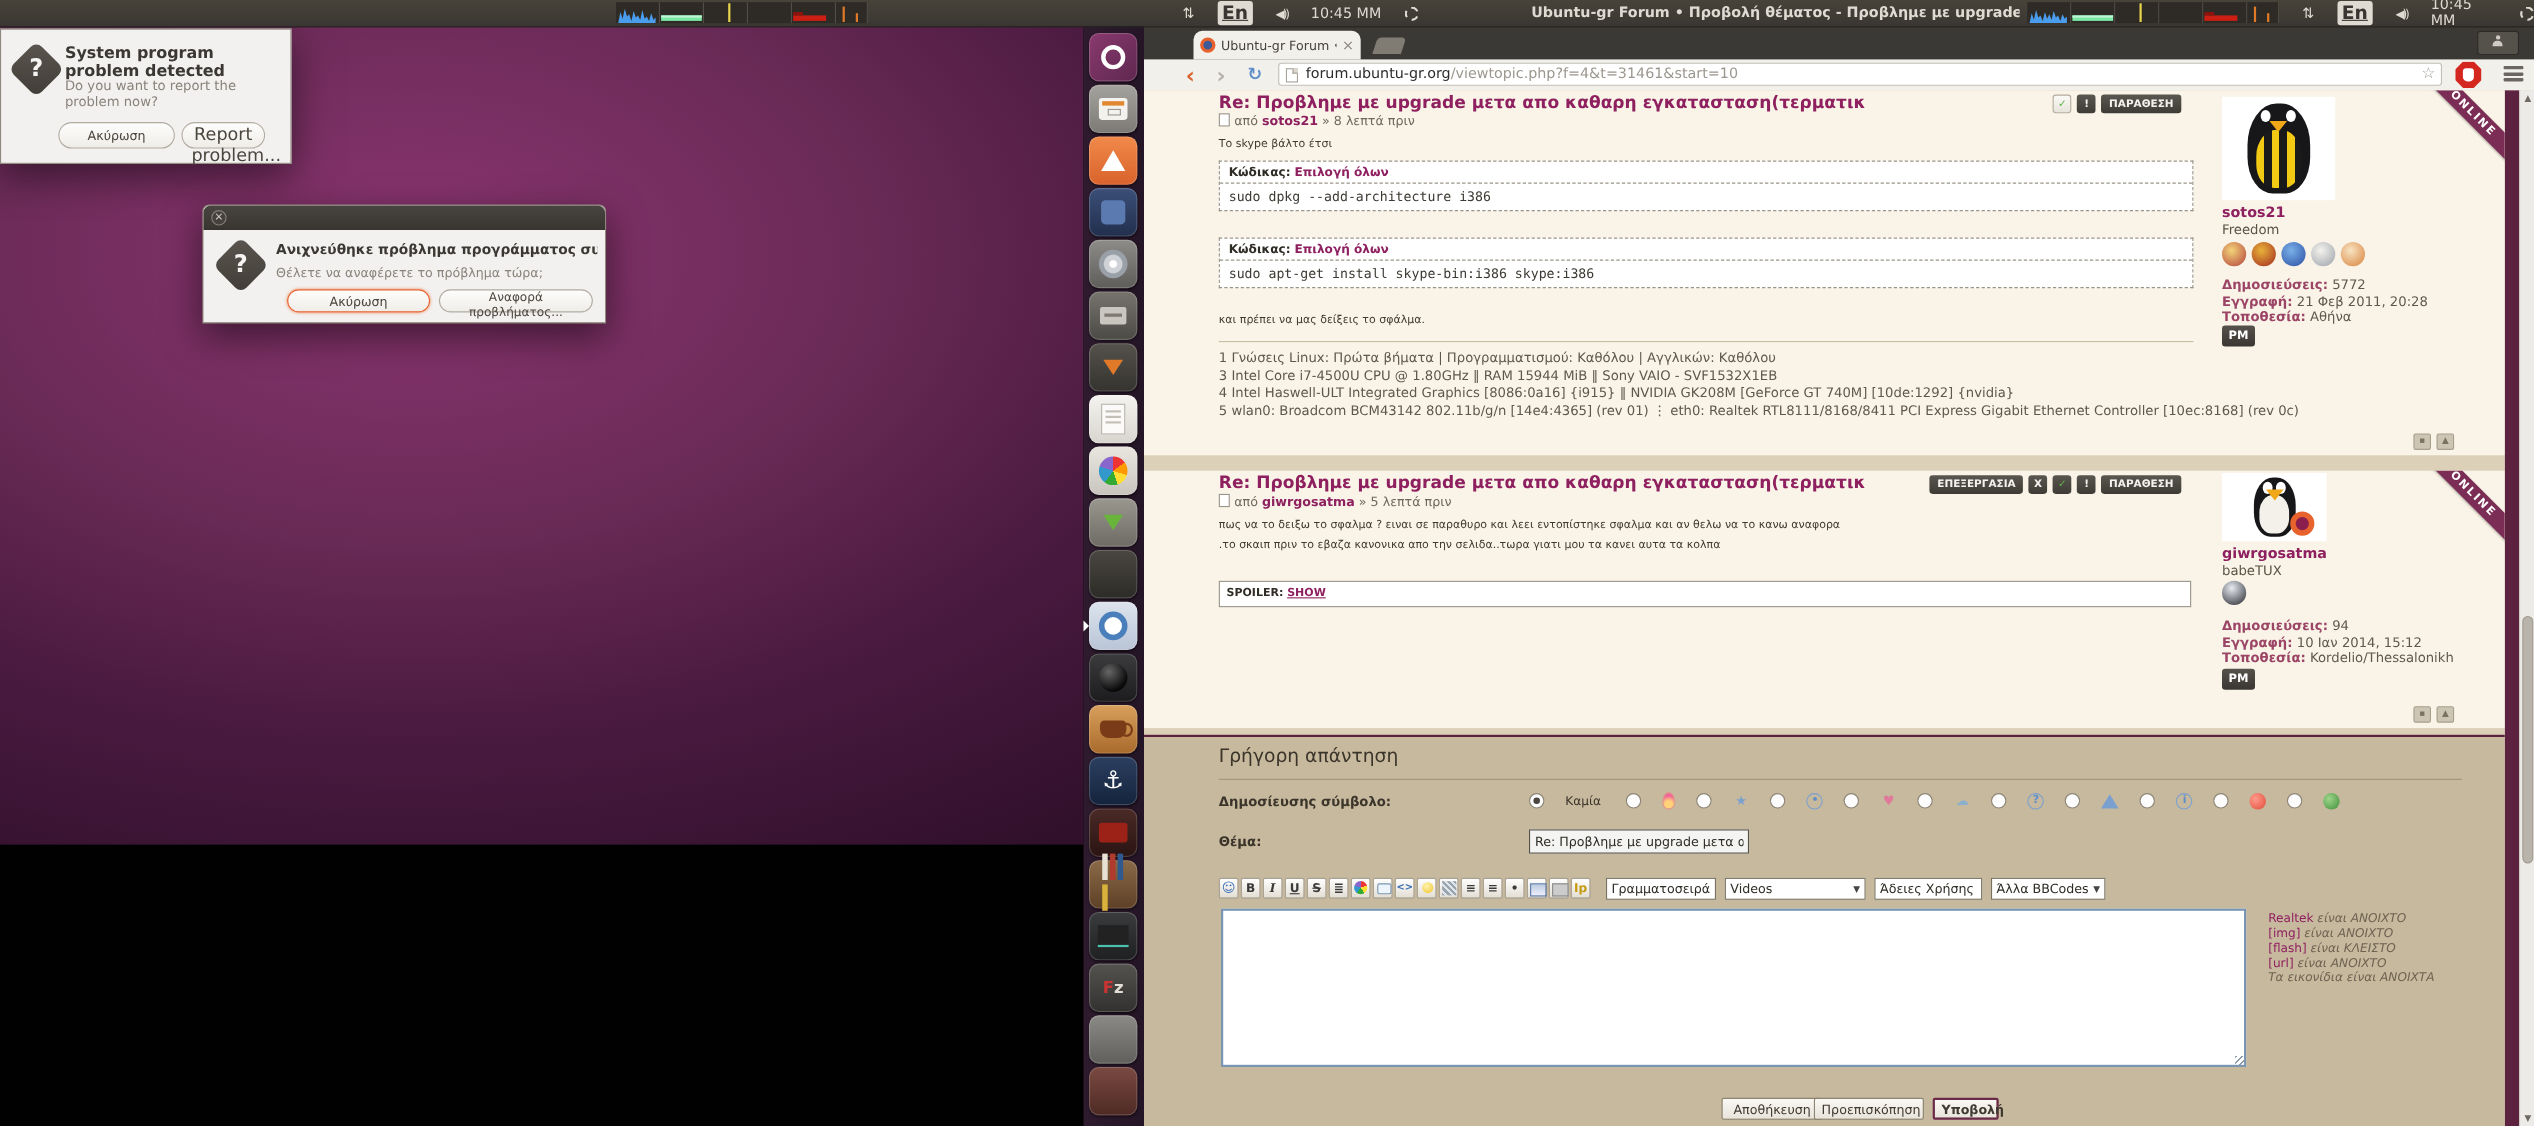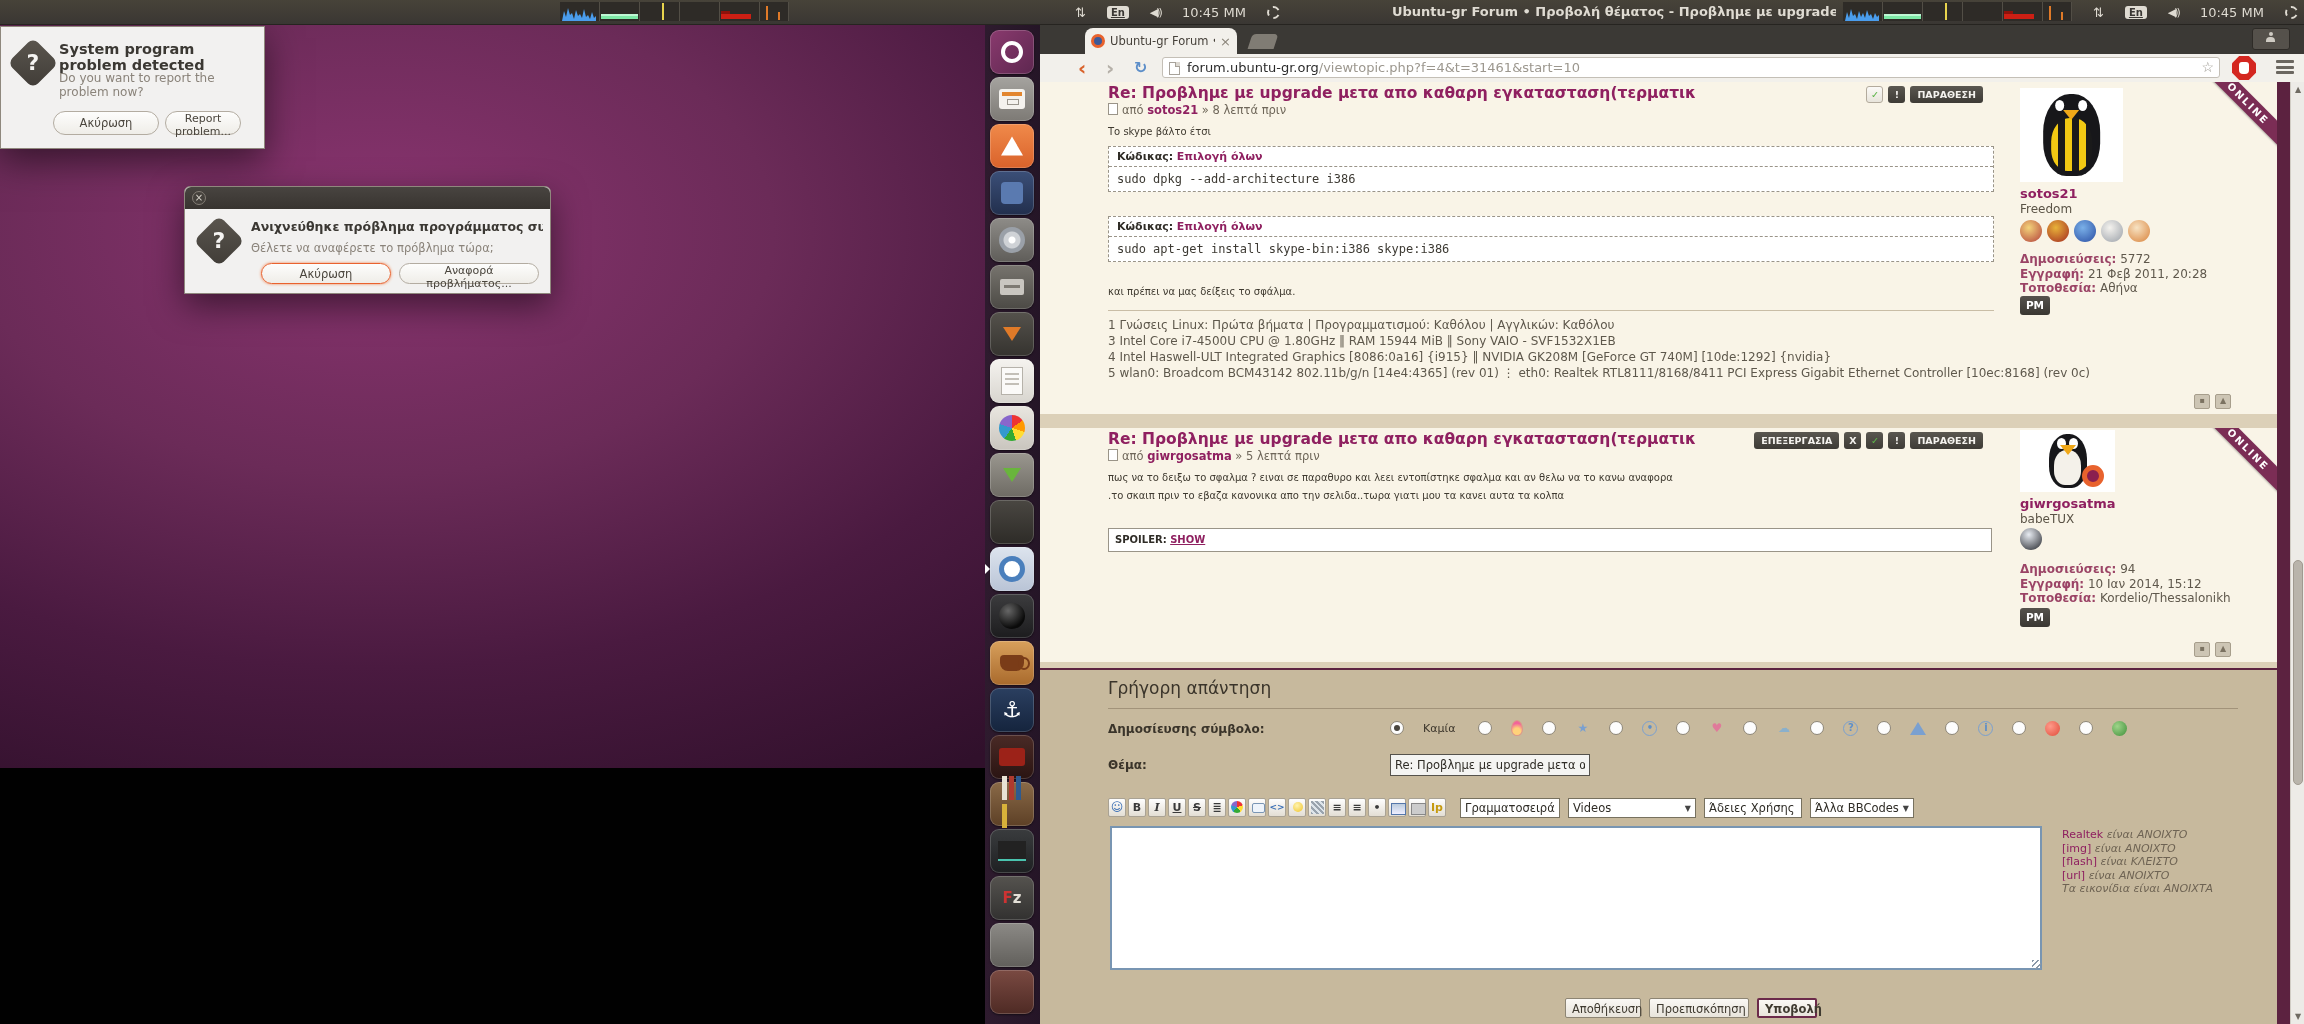--- a/index.html
+++ b/index.html
@@ -15,21 +15,21 @@
   .membar::after{content:"";position:absolute;left:0;right:0;top:0;height:2px;background:#bdf7d4;}
   .swapline{position:absolute;left:22px;top:1px;width:2px;bottom:1px;background:#e8d44d;}
   .netbar{position:absolute;left:1px;bottom:2px;width:30px;height:5px;background:#cc1f14;}
   .netbar::before{content:"";position:absolute;left:0;top:-3px;width:9px;height:3px;background:#8f120b;}
   .ticks{width:28px;}
   .ticks i{position:absolute;bottom:1px;width:2px;background:#e07a28;}
   .ticks i:nth-child(1){left:6px;height:14px;}
   .ticks i:nth-child(2){left:18px;height:8px;}
   .indicators{position:absolute;top:0;height:24px;display:flex;align-items:center;gap:21px;color:#dfdbd2;}
   .ind{font-size:13px;line-height:1;}
-  .kbd{background:#dfdbd2;color:#3a3733;font-size:10px;font-weight:bold;border-radius:3px;padding:1px 4px;text-decoration:underline;}
+  .kbd{background:#dfdbd2;color:#3a3733;font-size:17px;font-weight:bold;border-radius:3px;padding:1px 4px;text-decoration:underline;}
   .clock{font-size:13px;}
   .speaker{letter-spacing:-2px;font-size:11px;}
   .gearwrap{width:13px;height:13px;border:2px dashed #dfdbd2;border-radius:50%;box-sizing:border-box;}
   .wtitle{position:absolute;left:1392px;top:4px;width:444px;height:17px;overflow:hidden;white-space:nowrap;
           color:#dfdbd2;font-size:13px;font-weight:bold;}
 
   
   .desktop{position:absolute;left:0;top:24px;width:985px;height:744px;
     background:radial-gradient(1050px 640px at 38% 28%, #8a3470 0%, #6b2b58 38%, #4a1a40 68%, #30102b 100%);}
   .blackzone{position:absolute;left:0;top:768px;width:985px;height:256px;background:#010101;}
@@ -288,21 +288,21 @@
   <div class="desktop"></div>
   <div class="blackzone"></div>
 
   <div class="dlg" style="left:0;top:26px;width:263px;height:121px;">
     <div class="qdiamond" style="left:14px;top:18px;">
       <span>?</span>
     </div>
     <div class="dtitle" style="left:58px;top:14px;font-size:14.5px;width:200px;">System program problem detected</div>
     <div class="dmsg" style="left:58px;top:44px;font-size:12px;width:200px;">Do you want to report the problem now?</div>
     <button class="gbtn" style="left:52px;top:84px;width:106px;font-size:11.5px;">Ακύρωση</button>
-    <button class="gbtn" style="left:164px;top:84px;width:76px;font-size:11px;text-align:center;">Report problem...</button>
+    <button class="gbtn" style="left:164px;top:84px;width:76px;font-size:16px;text-align:center;">Report problem...</button>
   </div>
 
   <div class="dlg" style="left:184px;top:186px;width:365px;height:106px;border-radius:6px 6px 0 0;">
     <div class="dtbar">
       <span class="dclose"><i style="font-style:normal;">×</i></span>
     </div>
     <div class="qdiamond" style="left:16px;top:36px;">
       <span>?</span>
     </div>
     <div class="dtitle" style="left:66px;top:32px;font-size:12.5px;width:292px;white-space:nowrap;overflow:hidden;">Ανιχνεύθηκε πρόβλημα προγράμματος συστήματος</div>
@@ -613,21 +613,21 @@
         <span class="grip"></span>
 
         <div class="stblock">
           <div><a class="stk">Realtek</a><span class="stv"> είναι ΑΝΟΙΧΤΟ</span></div>
           <div><span class="stk">[img]</span><span class="stv"> είναι ΑΝΟΙΧΤΟ</span></div>
           <div><span class="stk">[flash]</span><span class="stv"> είναι ΚΛΕΙΣΤΟ</span></div>
           <div><span class="stk">[url]</span><span class="stv"> είναι ΑΝΟΙΧΤΟ</span></div>
           <div><span class="stk"></span><span class="stv">Τα εικονίδια είναι ΑΝΟΙΧΤΑ</span></div>
         </div>
 
-        <button class="fbtn" style="left:525px;width:76px;">Αποθήκευση</button>
+        <button class="fbtn" style="left:525px;width:92px;">Αποθήκευση</button>
         <button class="fbtn" style="left:609px;width:100px;">Προεπισκόπηση</button>
         <button class="fbtn primary" style="left:717px;width:60px;">Υποβολή</button>
       </div>
 
     </div>
   </div>
 
 </div>
 
 </body></html>

